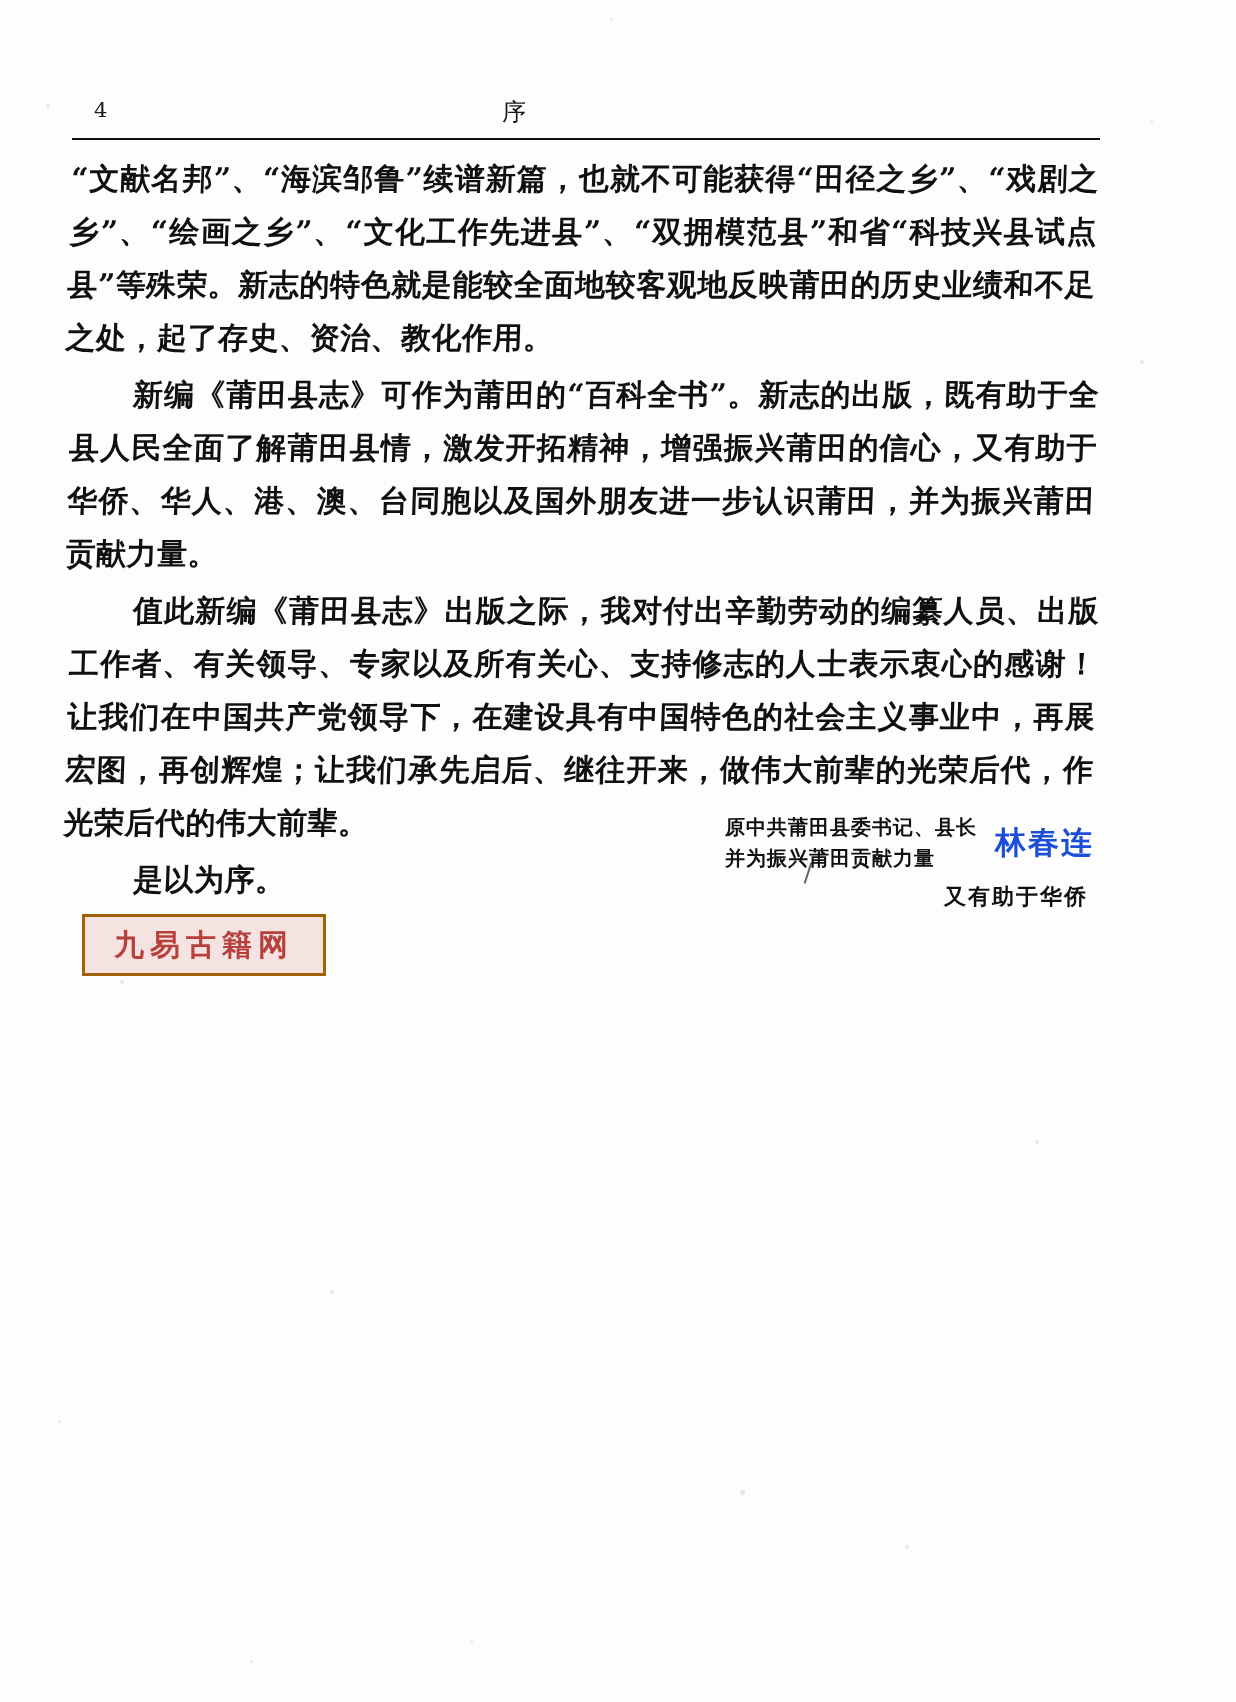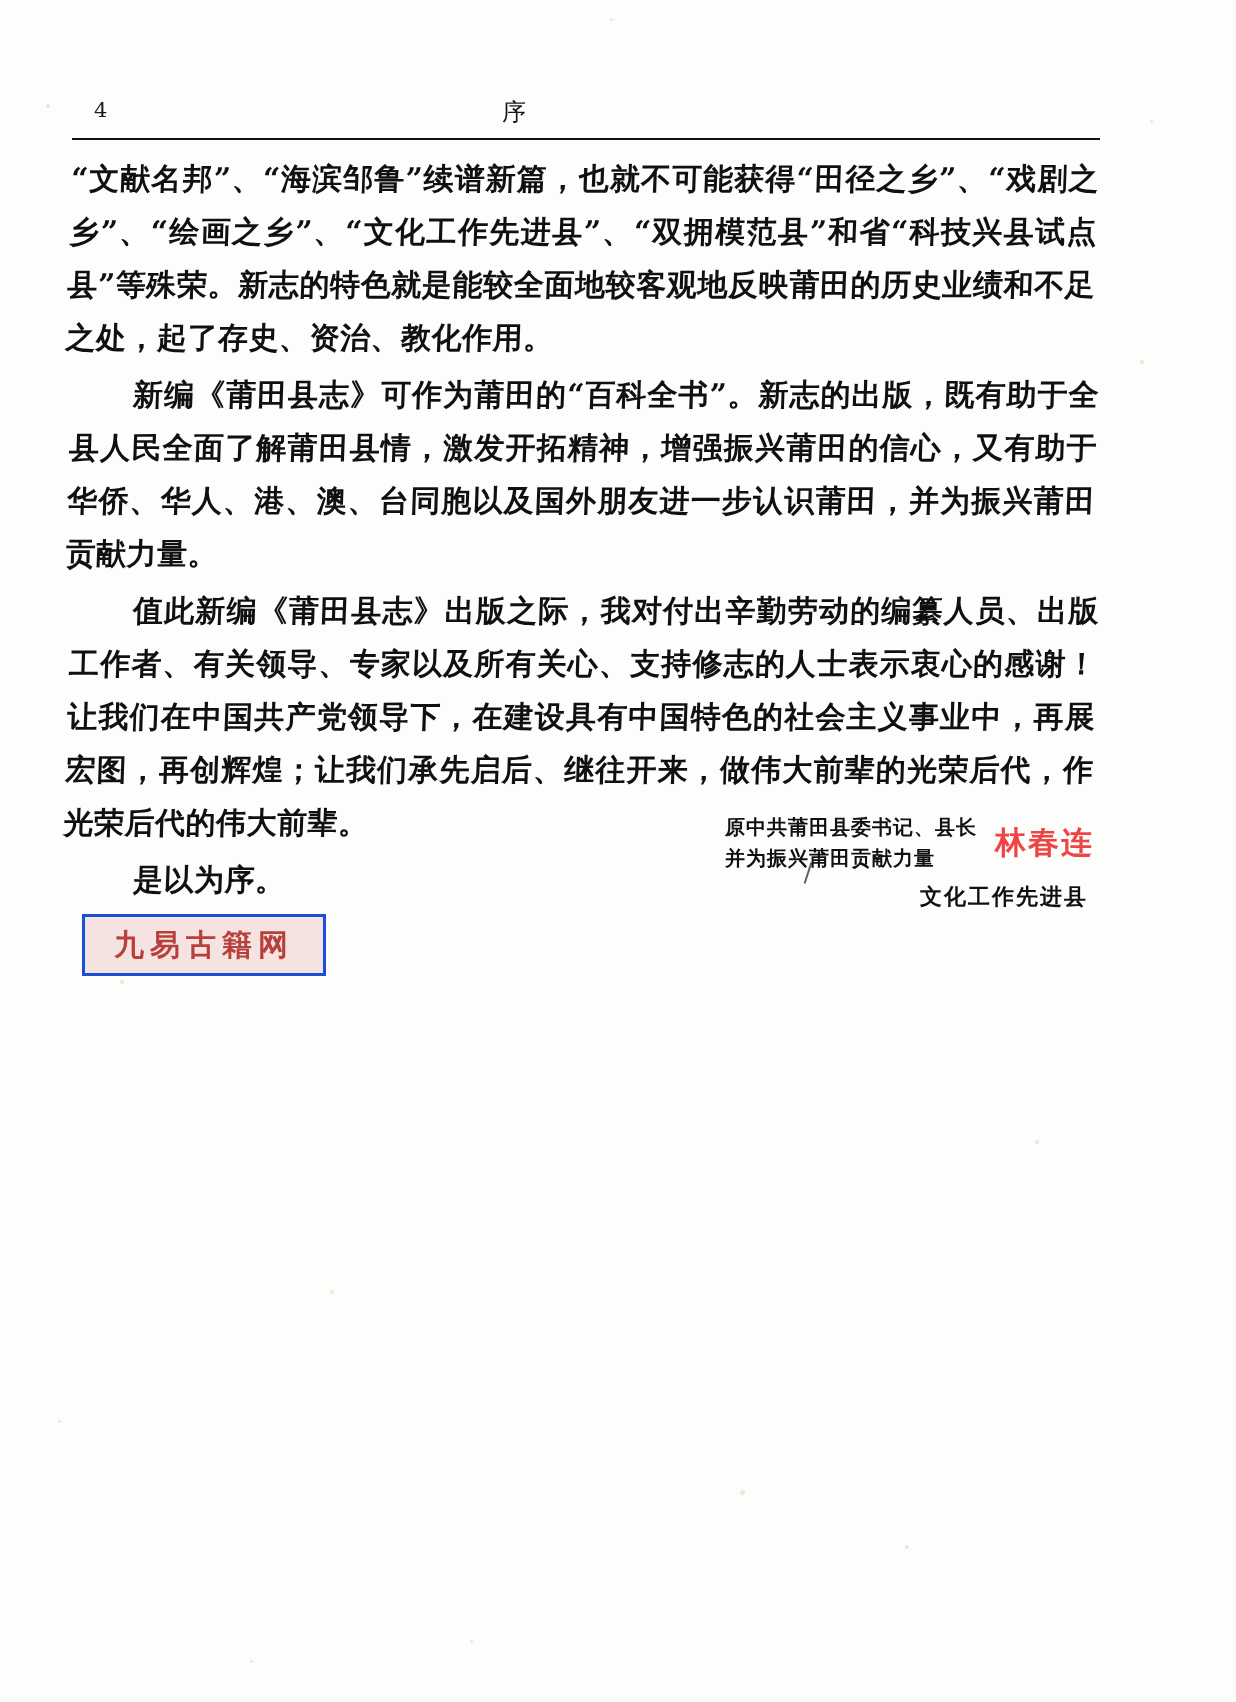--- a/index.html
+++ b/index.html
@@ -99,41 +99,41 @@
     line-height: 31px;
     font-weight: 700;
     color: #101010;
     letter-spacing: 1px;
     text-align: left;
   }
   .sig-name {
     font-family: "DejaVu Serif", serif;
     font-size: 31px;
     font-weight: 700;
-    color: #ef4444;
+    color: #1d4ed8;
     margin-left: 18px;
     letter-spacing: 2px;
   }
   .sig-date {
     margin-top: 8px;
     text-align: right;
     font-family: "DejaVu Sans", sans-serif;
     font-size: 22px;
     font-weight: 700;
     letter-spacing: 2px;
     color: #101010;
     padding-right: 6px;
   }
   .watermark {
     position: absolute;
     left: 10px;
     top: 762px;
     width: 238px;
     height: 56px;
-    border: 3px solid #1d4ed8;
+    border: 3px solid #a16207;
     background: #f4e3e1;
     display: flex;
     align-items: center;
     justify-content: center;
   }
   .watermark span {
     font-family: "DejaVu Serif", serif;
     font-size: 30px;
     font-weight: 700;
     letter-spacing: 6px;
@@ -185,21 +185,21 @@
       <div class="stray-mark"></div>
 
       <div class="signature-block">
         <div class="sig-lines">
           <div class="sig-titles">
             <div>原中共莆田县委书记、县长</div>
             <div>并为振兴莆田贡献力量</div>
           </div>
           <div class="sig-name">林春连</div>
         </div>
-        <div class="sig-date">文化工作先进县</div>
+        <div class="sig-date">又有助于华侨</div>
       </div>
 
       <div class="watermark">
         <span>九易古籍网</span>
       </div>
     </div>
 
   </div>
 </div>
 

